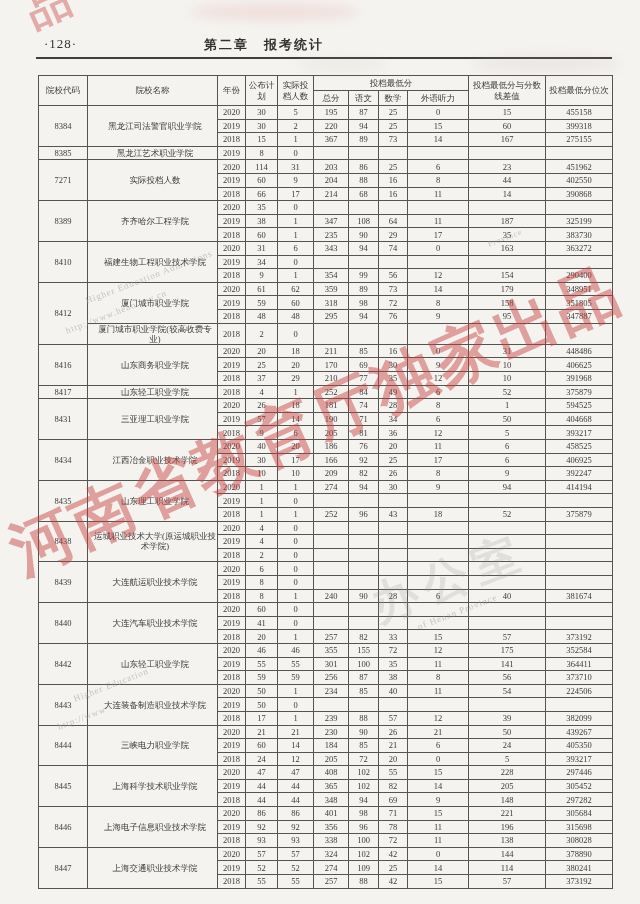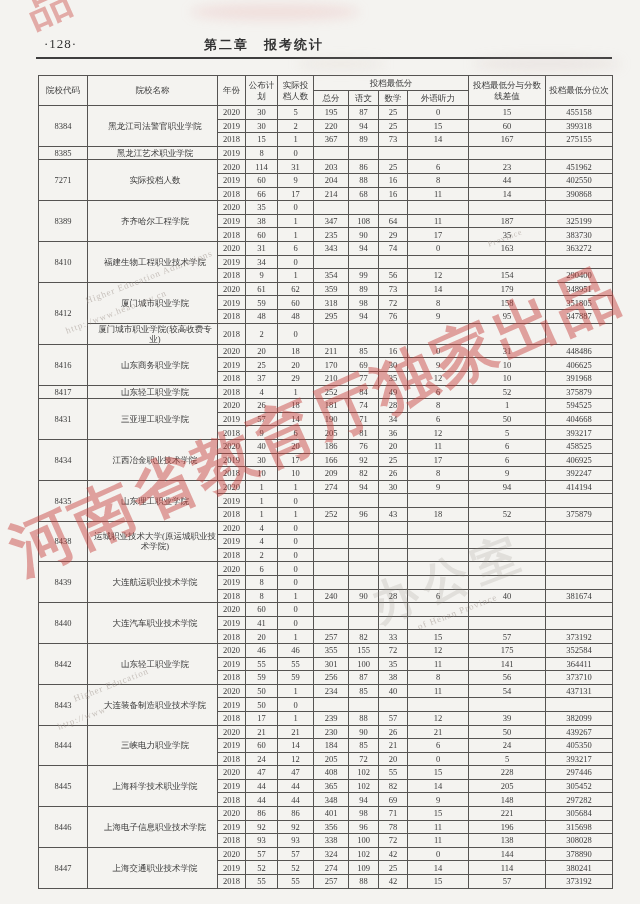--- a/index.html
+++ b/index.html
@@ -600,21 +600,21 @@
         <td rowspan="3">8443</td>
         <td class="name" rowspan="3">大连装备制造职业技术学院</td>
         <td>2020</td>
         <td>50</td>
         <td>1</td>
         <td>234</td>
         <td>85</td>
         <td>40</td>
         <td>11</td>
         <td>54</td>
-        <td>437131</td>
+        <td>224506</td>
       </tr>
       <tr>
         <td>2019</td>
         <td>50</td>
         <td>0</td>
         <td></td>
         <td></td>
         <td></td>
         <td></td>
         <td></td>

